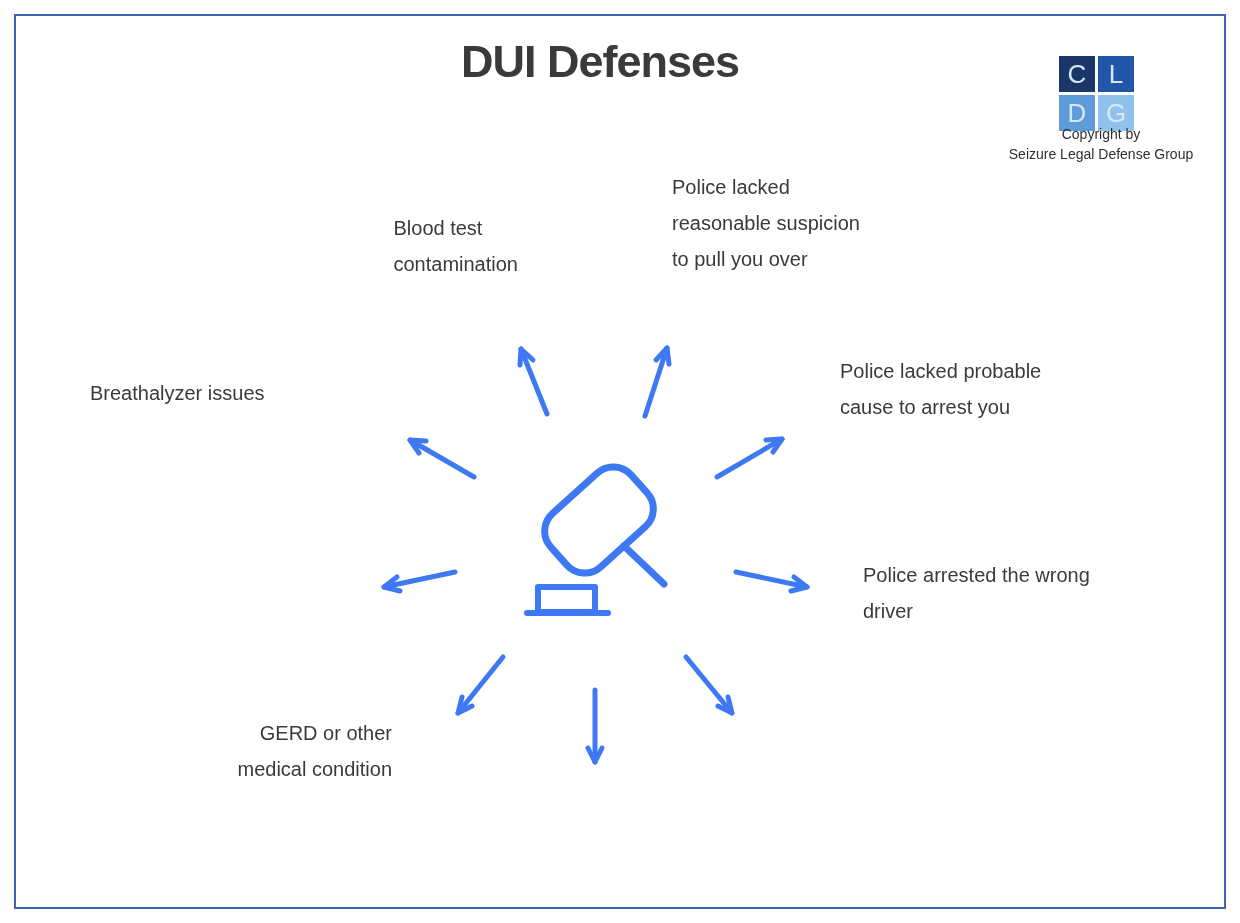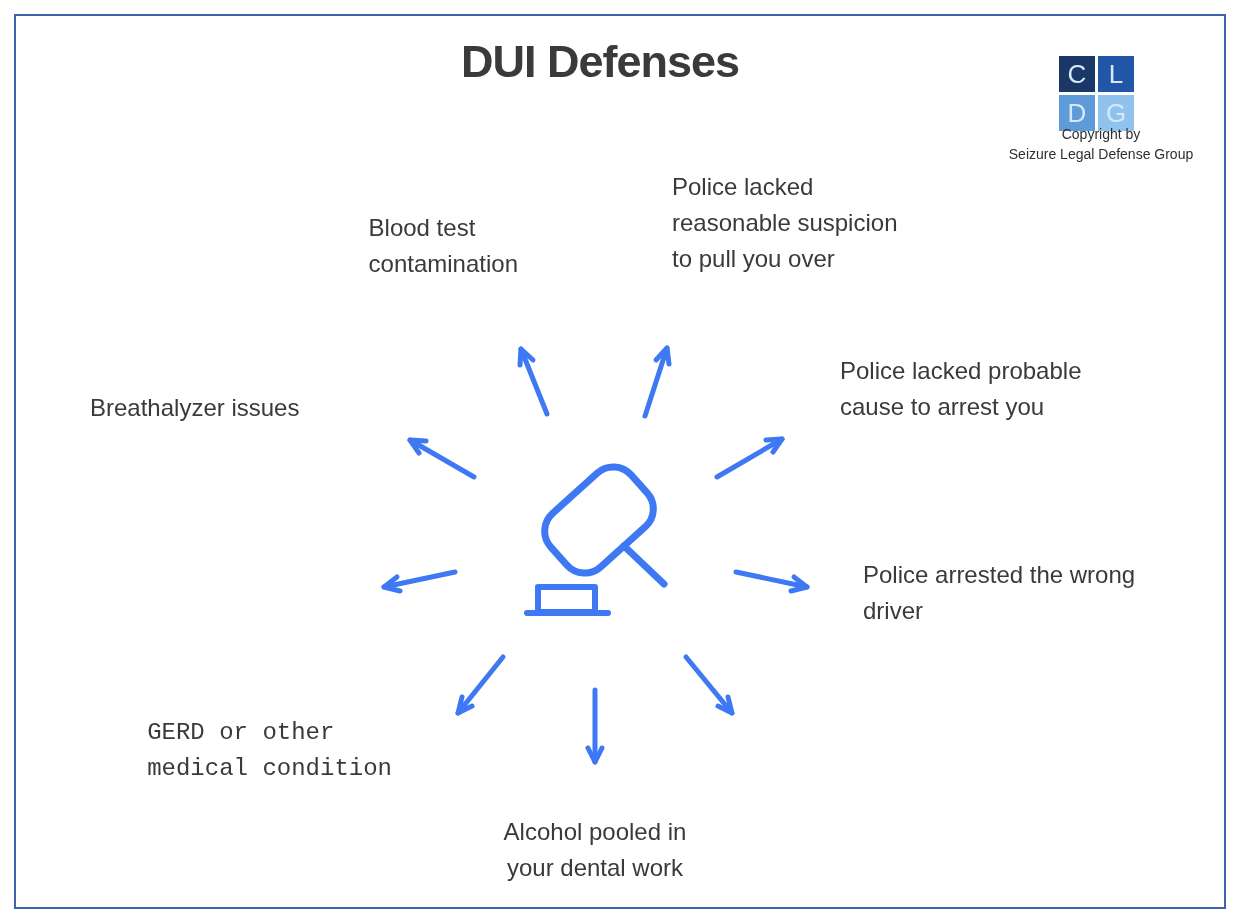--- a/index.html
+++ b/index.html
@@ -12,29 +12,29 @@
 
   
   .logo { position:absolute; left:1059px; top:56px; display:grid;
           grid-template-columns:36px 36px; grid-template-rows:36px 36px; gap:3px; }
   .logo .sq { display:flex; align-items:center; justify-content:center;
               color:#d8e8f7; font-size:26px; font-weight:400; }
   .logo-caption { position:absolute; left:1000px; top:124px; width:202px; text-align:center;
                   font-size:14px; line-height:20px; color:#2f2f2f; }
 
   
-  .label { position:absolute; font-size:24px; line-height:36px; color:var(--text,#3a3a3a);
+  .label { position:absolute; font-size:20px; line-height:36px; color:var(--text,#3a3a3a);
            white-space:pre-line; }
   .pos-blood     { top:210px; right:722px; text-align:left; }
   .pos-suspicion { top:169px; left:672px; }
-  .pos-breath    { top:390px; left:90px; }
+  .pos-breath    { top:375px; left:90px; }
   .pos-probable  { top:353px; left:840px; }
   .pos-testadmin { top:557px; right:913px; text-align:right; }
   .pos-wrong     { top:557px; left:863px; }
-  .pos-gerd      { top:715px; right:848px; text-align:left;font-family:Liberation Mono, monospace; }
+  .pos-gerd      { top:715px; right:848px; text-align:right; }
   .pos-seizure   { top:727px; left:795px; }
   .pos-alcohol   { top:814px; left:395px; width:400px; text-align:center; }
 
   .arrows, .gavel { position:absolute; pointer-events:none; }
   .arrows { inset:0; }
   .gavel  { left:460px; top:440px; }
   .arrows line, .arrows polyline, .gavel line, .gavel rect {
       stroke:var(--accent,#3e78f2); fill:none; stroke-linecap:round; stroke-linejoin:round; }
 </style>
 </head>
@@ -61,22 +61,20 @@
   <div class="label pos-suspicion">Police lacked
 reasonable suspicion
 to pull you over</div>
   <div class="label pos-breath">Breathalyzer issues</div>
   <div class="label pos-probable">Police lacked probable
 cause to arrest you</div>
   <div class="label pos-wrong">Police arrested the wrong
 driver</div>
   <div class="label pos-gerd">GERD or other
 medical condition</div>
-  <div class="label pos-alcohol">Alcohol pooled in
-your dental work</div>
 
   <svg class="gavel" width="260" height="220" viewBox="0 0 260 220" aria-hidden="true">
     <rect x="85" y="44" width="108" height="72" rx="24" stroke-width="7" transform="rotate(-42 139 80)"></rect>
     <line x1="164" y1="106" x2="204" y2="144" stroke-width="7"></line>
     <rect x="78" y="147" width="57" height="25" stroke-width="6"></rect>
     <line x1="67" y1="173" x2="148" y2="173" stroke-width="6"></line>
   </svg>
 
   <svg class="arrows" width="1240" height="923" viewBox="0 0 1240 923" aria-hidden="true">
     <g stroke-width="5">

